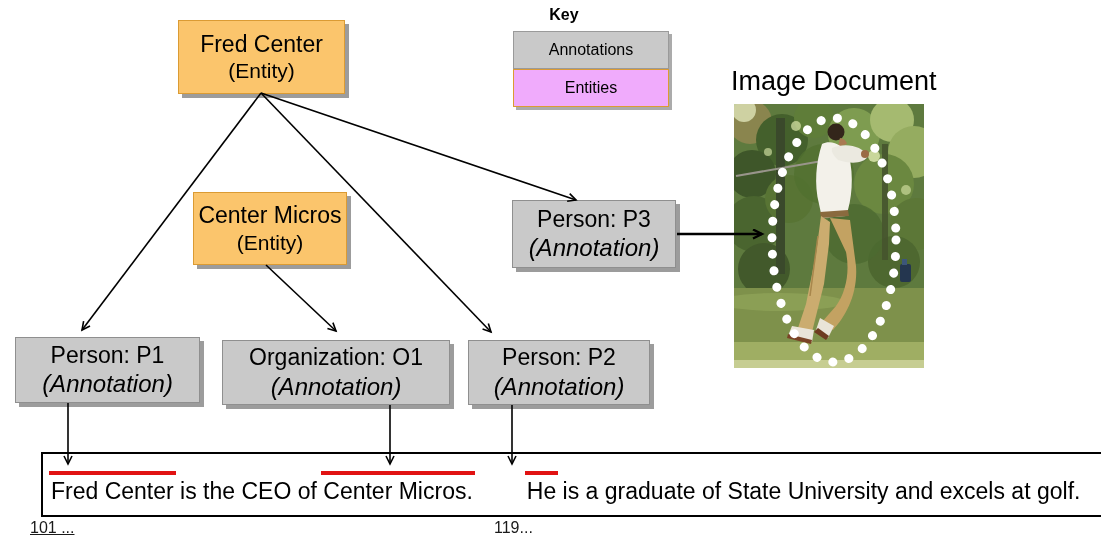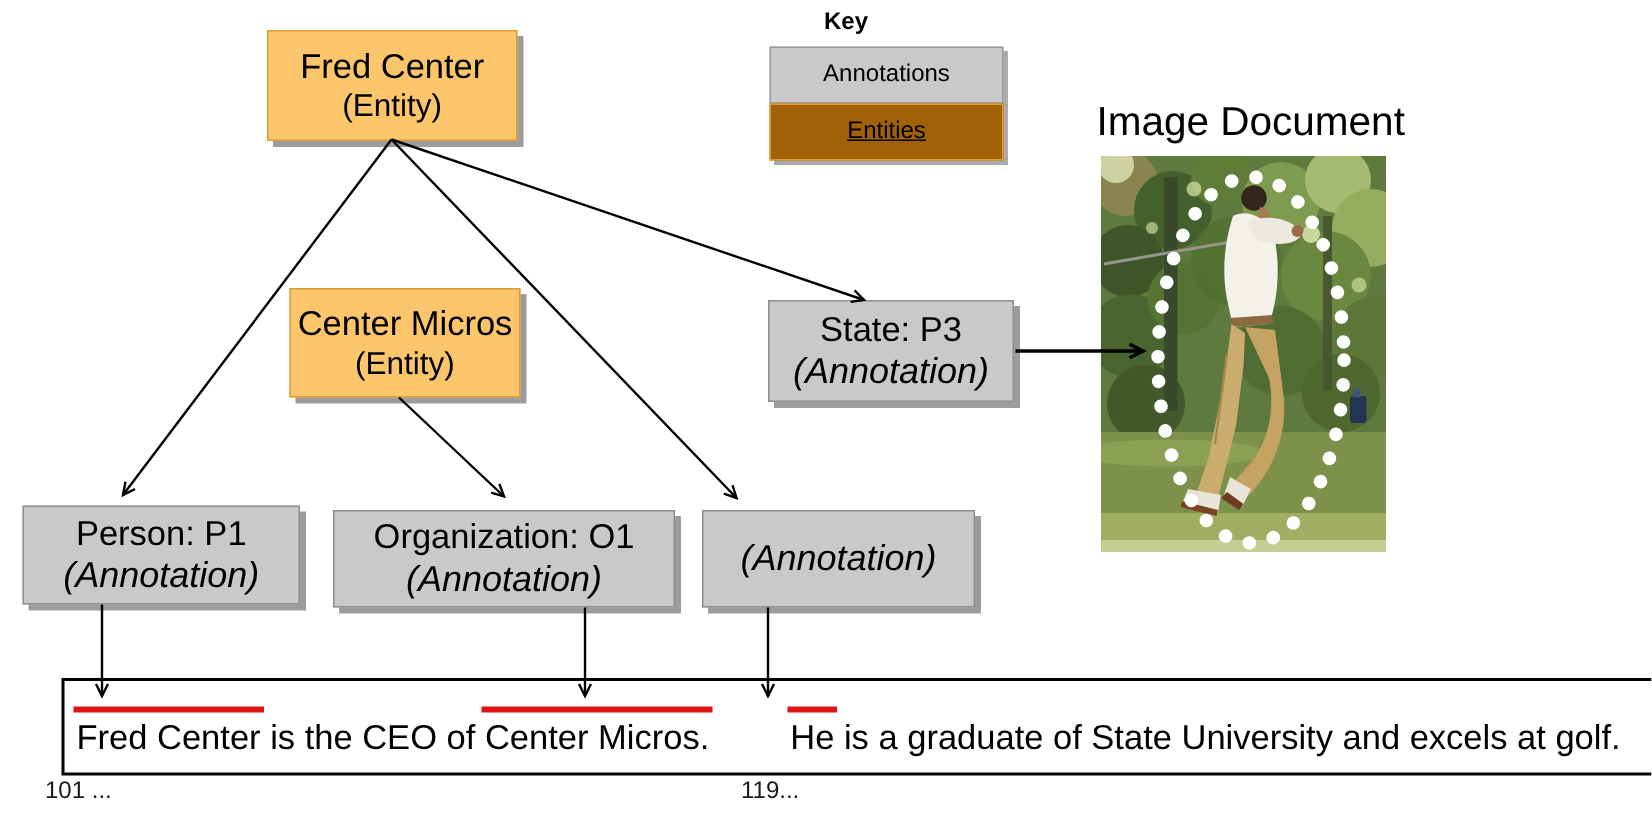--- a/index.html
+++ b/index.html
@@ -13,38 +13,38 @@
   .annotation{background:#C9C9C9;border:1px solid #8F8F8F;box-shadow:4px 4px 0 #9C9C9C;}
   .node .t{font-size:23px;}
   .entity .s{font-size:21px;}
   .annotation .s{font-size:24px;font-style:italic;}
 
   
   .key-title{position:absolute;left:486px;top:6px;width:156px;text-align:center;font-weight:bold;font-size:16px;z-index:2;}
   .keybox{position:absolute;left:486px;width:156px;height:38px;display:flex;align-items:center;justify-content:center;
           font-size:16px;box-sizing:border-box;z-index:2;margin-left:27px;}
   .keybox.gray{top:31px;background:#C9C9C9;border:1px solid #9A9A9A;box-shadow:3px 3px 0 #ABABAB;}
-  .keybox.orange{top:69px;background:#a16207;border:1px solid #DB9B33;box-shadow:3px 3px 0 #ABABAB;text-decoration:underline;}
+  .keybox.orange{top:69px;background:#f0abfc;border:1px solid #DB9B33;box-shadow:3px 3px 0 #ABABAB;}
 
   
   .img-title{position:absolute;left:731px;top:66px;font-size:27px;z-index:2;}
   .txt-title{position:absolute;left:748px;top:409px;font-size:28px;z-index:2;}
 
   
   .photo{position:absolute;left:734px;top:104px;width:190px;height:264px;z-index:2;}
 
   
   .textbox{position:absolute;left:18px;top:452px;width:1069px;height:65px;border:2px solid #000;
            box-sizing:border-box;z-index:1;background:#fff;margin-left:23px;}
   .sentence{position:absolute;left:8px;top:24px;font-size:23px;white-space:nowrap;}
   .seg{position:relative;display:inline-block;white-space:pre;}
   .seg.hl::before{content:"";position:absolute;left:-2px;right:-2px;top:-7px;height:4px;background:#E11212;}
   .seg.gap{width:54px;}
   .offset{position:absolute;top:519px;font-size:16px;color:#1a1a1a;z-index:2;}
-  .offset.left{left:30px;}
+  .offset.left{left:30px;text-decoration:underline;}
   .offset.right{left:494px;}
 
   
   .arrows{position:absolute;left:0;top:0;width:1101px;height:546px;z-index:5;pointer-events:none;}
 </style>
 </head>
 <body>
 
 <div class="canvas">
 
@@ -71,35 +71,36 @@
     <div class="t">Fred Center</div>
     <div class="s">(Entity)</div>
   </div>
 
   <div class="node entity" style="left:193px;top:192px;width:154px;height:73px">
     <div class="t">Center Micros</div>
     <div class="s">(Entity)</div>
   </div>
 
   <div class="node annotation" style="left:512px;top:200px;width:164px;height:68px">
-    <div class="t">State: P3</div>
+    <div class="t">Person: P3</div>
     <div class="s">(Annotation)</div>
   </div>
 
   <div class="node annotation" style="left:15px;top:337px;width:185px;height:66px">
     <div class="t">Person: P1</div>
     <div class="s">(Annotation)</div>
   </div>
 
   <div class="node annotation" style="left:222px;top:340px;width:228px;height:65px">
     <div class="t">Organization: O1</div>
     <div class="s">(Annotation)</div>
   </div>
 
   <div class="node annotation" style="left:468px;top:340px;width:182px;height:65px">
+    <div class="t">Person: P2</div>
     <div class="s">(Annotation)</div>
   </div>
 
   <div class="key-title">Key</div>
   <div class="keybox gray">
     <span>Annotations</span>
   </div>
   <div class="keybox orange">
     <span>Entities</span>
   </div>

